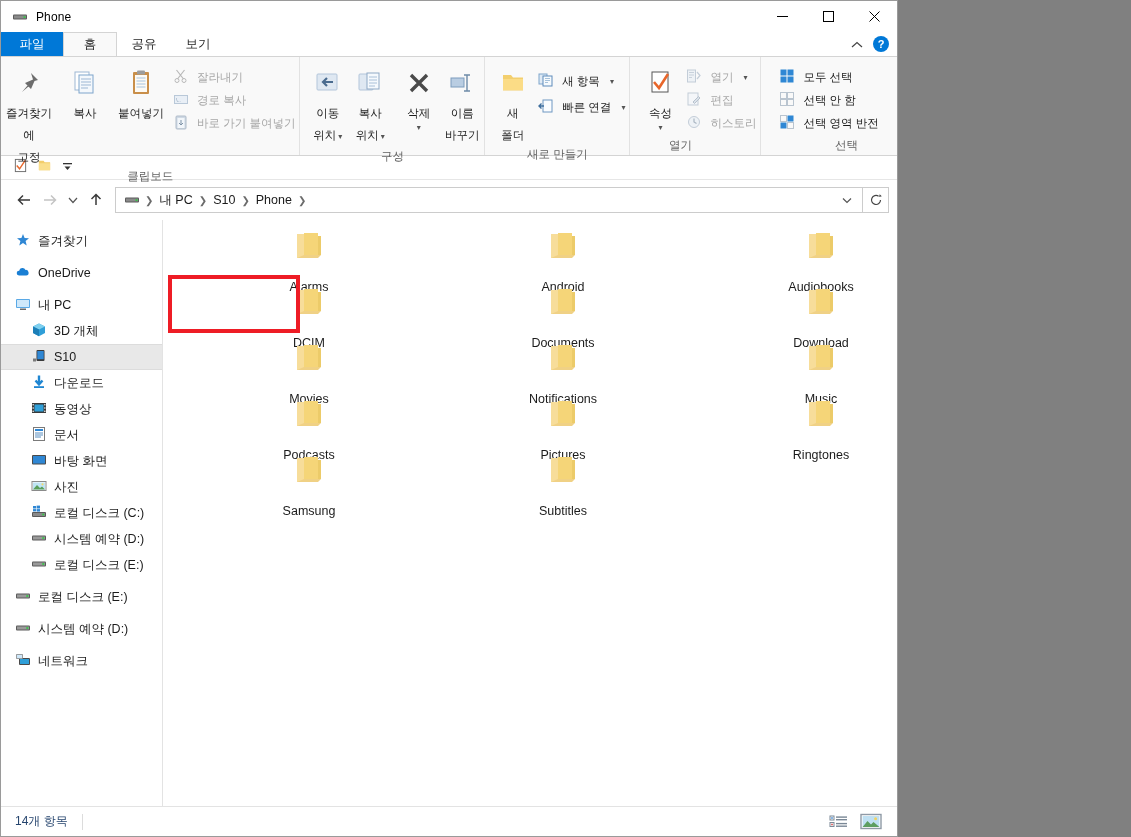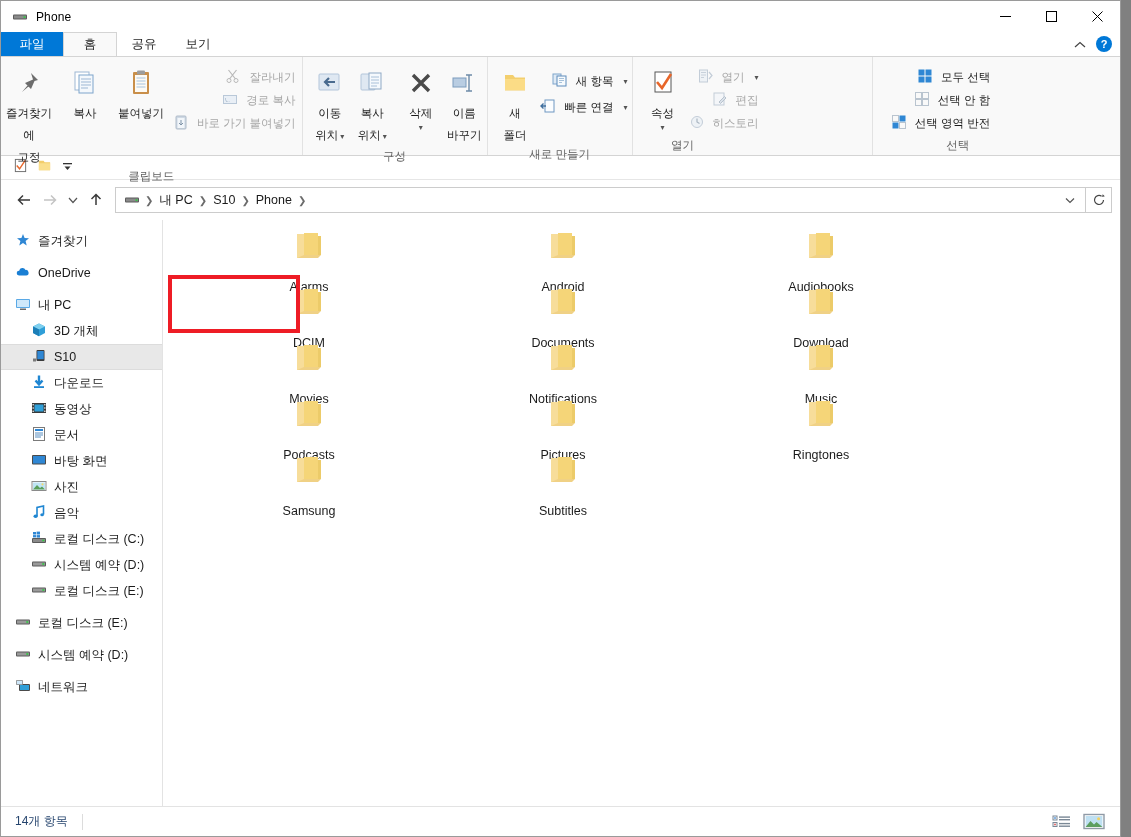--- a/index.html
+++ b/index.html
@@ -4,21 +4,21 @@
 <style>
   * { box-sizing: border-box; margin: 0; padding: 0; }
   html, body {
     width: 1131px; height: 837px;
     font-family: "Liberation Sans", "DejaVu Sans", sans-serif;
     background: #808080;
     overflow: hidden;
   }
   #window {
     position: absolute; left: 0; top: 0;
-    width: 1121px; height: 837px;
+    width: 898px; height: 837px;
     background: #ffffff;
     border: 1px solid #9a9a9a;
     display: flex; flex-direction: column;
   }
 
   
   #titlebar {
     height: 31px; flex: 0 0 31px;
     background: #ffffff;
     display: flex; align-items: center;
@@ -74,21 +74,21 @@
     height: 18px; font-size: 11.5px; color: #5f5f5f;
     text-align: center; line-height: 16px;
   }
   .bigbtn {
     width: 56px; display: flex; flex-direction: column; align-items: center;
     padding-top: 4px; text-align: center;
   }
   .bigbtn .bglyph { height: 34px; display: flex; align-items: center; justify-content: center; }
   .bigbtn .blabel { font-size: 11.5px; color: #1b1b1b; line-height: 22px; margin-top: 2px; }
   .smallcol { display: flex; flex-direction: column; padding-top: 5px; gap: 2px; }
-  .smallbtn { display: flex; align-items: center; gap: 8px; height: 21px; padding: 0 4px; justify-content: flex-end; }
+  .smallbtn { display: flex; align-items: center; gap: 8px; height: 21px; padding: 0 4px; }
   .smallbtn .slabel { font-size: 11.5px; color: #1b1b1b; white-space: nowrap; }
   .smallbtn.disabled .slabel { color: #a6a6a6; }
   .caret-s { font-size: 8px; color: #555; margin-left: 2px; }
   .caret-b { font-size: 8px; color: #555; line-height: 8px; }
 
   
   #qat {
     height: 24px; flex: 0 0 24px;
     background: #ffffff;
     display: flex; align-items: center; gap: 9px;
@@ -662,30 +662,20 @@
           <svg width="16" height="16" viewBox="0 0 16 16">
             <rect x="1" y="3.5" width="14" height="9" fill="#fff" stroke="#8a8a8a"></rect>
             <rect x="2" y="4.5" width="12" height="7" fill="#bfe4f5"></rect>
             <path d="M2 11.5 L6 7 L9 10 L11 8.5 L14 11.5 Z" fill="#5a9e5a"></path>
             <circle cx="11.5" cy="6.3" r="1.1" fill="#f5d86b"></circle>
           </svg>
         </span>
         <span class="nlabel">사진</span>
       </div>
 
-      <div class="navrow ind-1">
-        <span>
-          <svg width="16" height="16" viewBox="0 0 16 16">
-            <path d="M6 12 V3.5 L12.5 2 V10.5" stroke="#1f86d2" stroke-width="1.6" fill="none"></path>
-            <ellipse cx="4.6" cy="12.2" rx="2.1" ry="1.7" fill="#1f86d2"></ellipse>
-            <ellipse cx="11.1" cy="10.7" rx="1.8" ry="1.5" fill="#1f86d2"></ellipse>
-          </svg>
-        </span>
-        <span class="nlabel">음악</span>
-      </div>
 
       <div class="navrow ind-1">
         <span>
           <svg width="16" height="16" viewBox="0 0 16 16">
             <rect x="1" y="8" width="14" height="5" rx="1" fill="#5a5a5a"></rect>
             <rect x="2" y="9" width="12" height="3" fill="#8a8a8a"></rect>
             <rect x="11.3" y="9.7" width="2" height="1.6" fill="#2ecc40"></rect>
             <g fill="#2f87d4">
                 <rect x="2" y="2" width="3" height="2.5"></rect>
                 <rect x="5.6" y="1.6" width="3.4" height="2.9"></rect>

